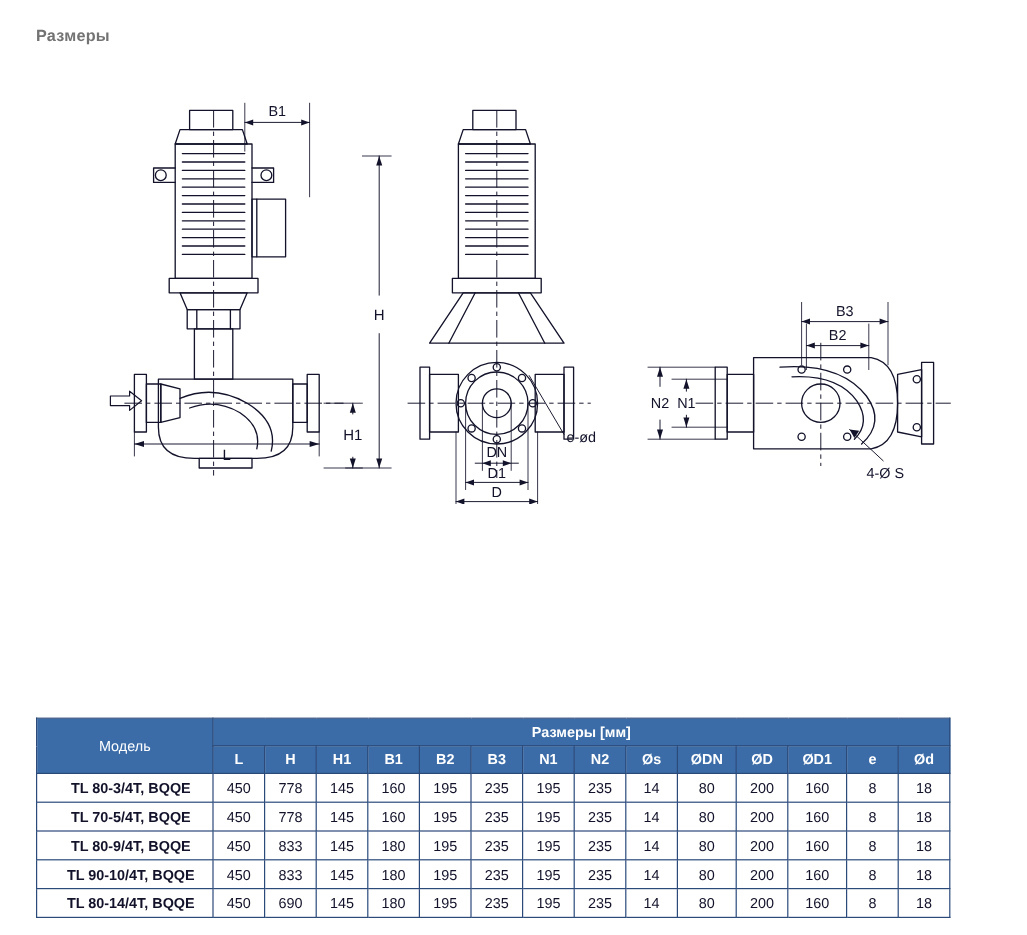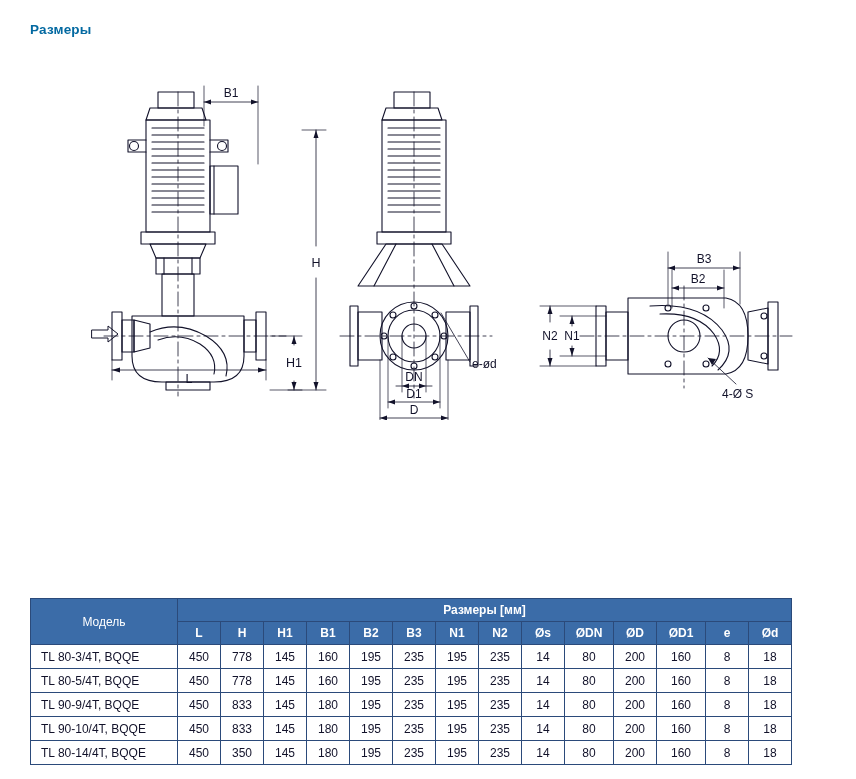--- a/index.html
+++ b/index.html
@@ -14,21 +14,21 @@
     font-family: "Liberation Sans", sans-serif;
     color: #1a1a2e;
     overflow: hidden;
   }
   .page-title {
     position: absolute;
     left: 30px;
     top: 22px;
     font-size: 13.5px;
     font-weight: bold;
-    color: #0369a1;
+    color: #737373;
     letter-spacing: 0.2px;
   }
   #drawing {
     position: absolute;
     left: 0;
     top: 40px;
     width: 856px;
     height: 380px;
   }
   
@@ -50,23 +50,24 @@
   .dim-table thead th {
     background: #3b6ca8;
     color: #ffffff;
     font-weight: bold;
   }
   .dim-table thead th.model-head {
     width: 146px;
     font-weight: normal;
   }
   .dim-table tbody td.model-cell {
-    text-align: left;
+    text-align: center;
     padding-left: 10px;
     height: 23px;
+    font-weight: bold;
   }
   .dim-table tbody td {
     background: #ffffff;
     height: 23px;
   }
   .col-narrow { width: 42px; }
   .col-mid { width: 48px; }
 </style>
 </head>
 <body>
@@ -336,38 +337,38 @@
       <td>195</td>
       <td>235</td>
       <td>14</td>
       <td>80</td>
       <td>200</td>
       <td>160</td>
       <td>8</td>
       <td>18</td>
     </tr>
     <tr>
-      <td class="model-cell">TL 80-5/4T, BQQE</td>
+      <td class="model-cell">TL 70-5/4T, BQQE</td>
       <td>450</td>
       <td>778</td>
       <td>145</td>
       <td>160</td>
       <td>195</td>
       <td>235</td>
       <td>195</td>
       <td>235</td>
       <td>14</td>
       <td>80</td>
       <td>200</td>
       <td>160</td>
       <td>8</td>
       <td>18</td>
     </tr>
     <tr>
-      <td class="model-cell">TL 90-9/4T, BQQE</td>
+      <td class="model-cell">TL 80-9/4T, BQQE</td>
       <td>450</td>
       <td>833</td>
       <td>145</td>
       <td>180</td>
       <td>195</td>
       <td>235</td>
       <td>195</td>
       <td>235</td>
       <td>14</td>
       <td>80</td>
@@ -389,21 +390,21 @@
       <td>14</td>
       <td>80</td>
       <td>200</td>
       <td>160</td>
       <td>8</td>
       <td>18</td>
     </tr>
     <tr>
       <td class="model-cell">TL 80-14/4T, BQQE</td>
       <td>450</td>
-      <td>350</td>
+      <td>690</td>
       <td>145</td>
       <td>180</td>
       <td>195</td>
       <td>235</td>
       <td>195</td>
       <td>235</td>
       <td>14</td>
       <td>80</td>
       <td>200</td>
       <td>160</td>

